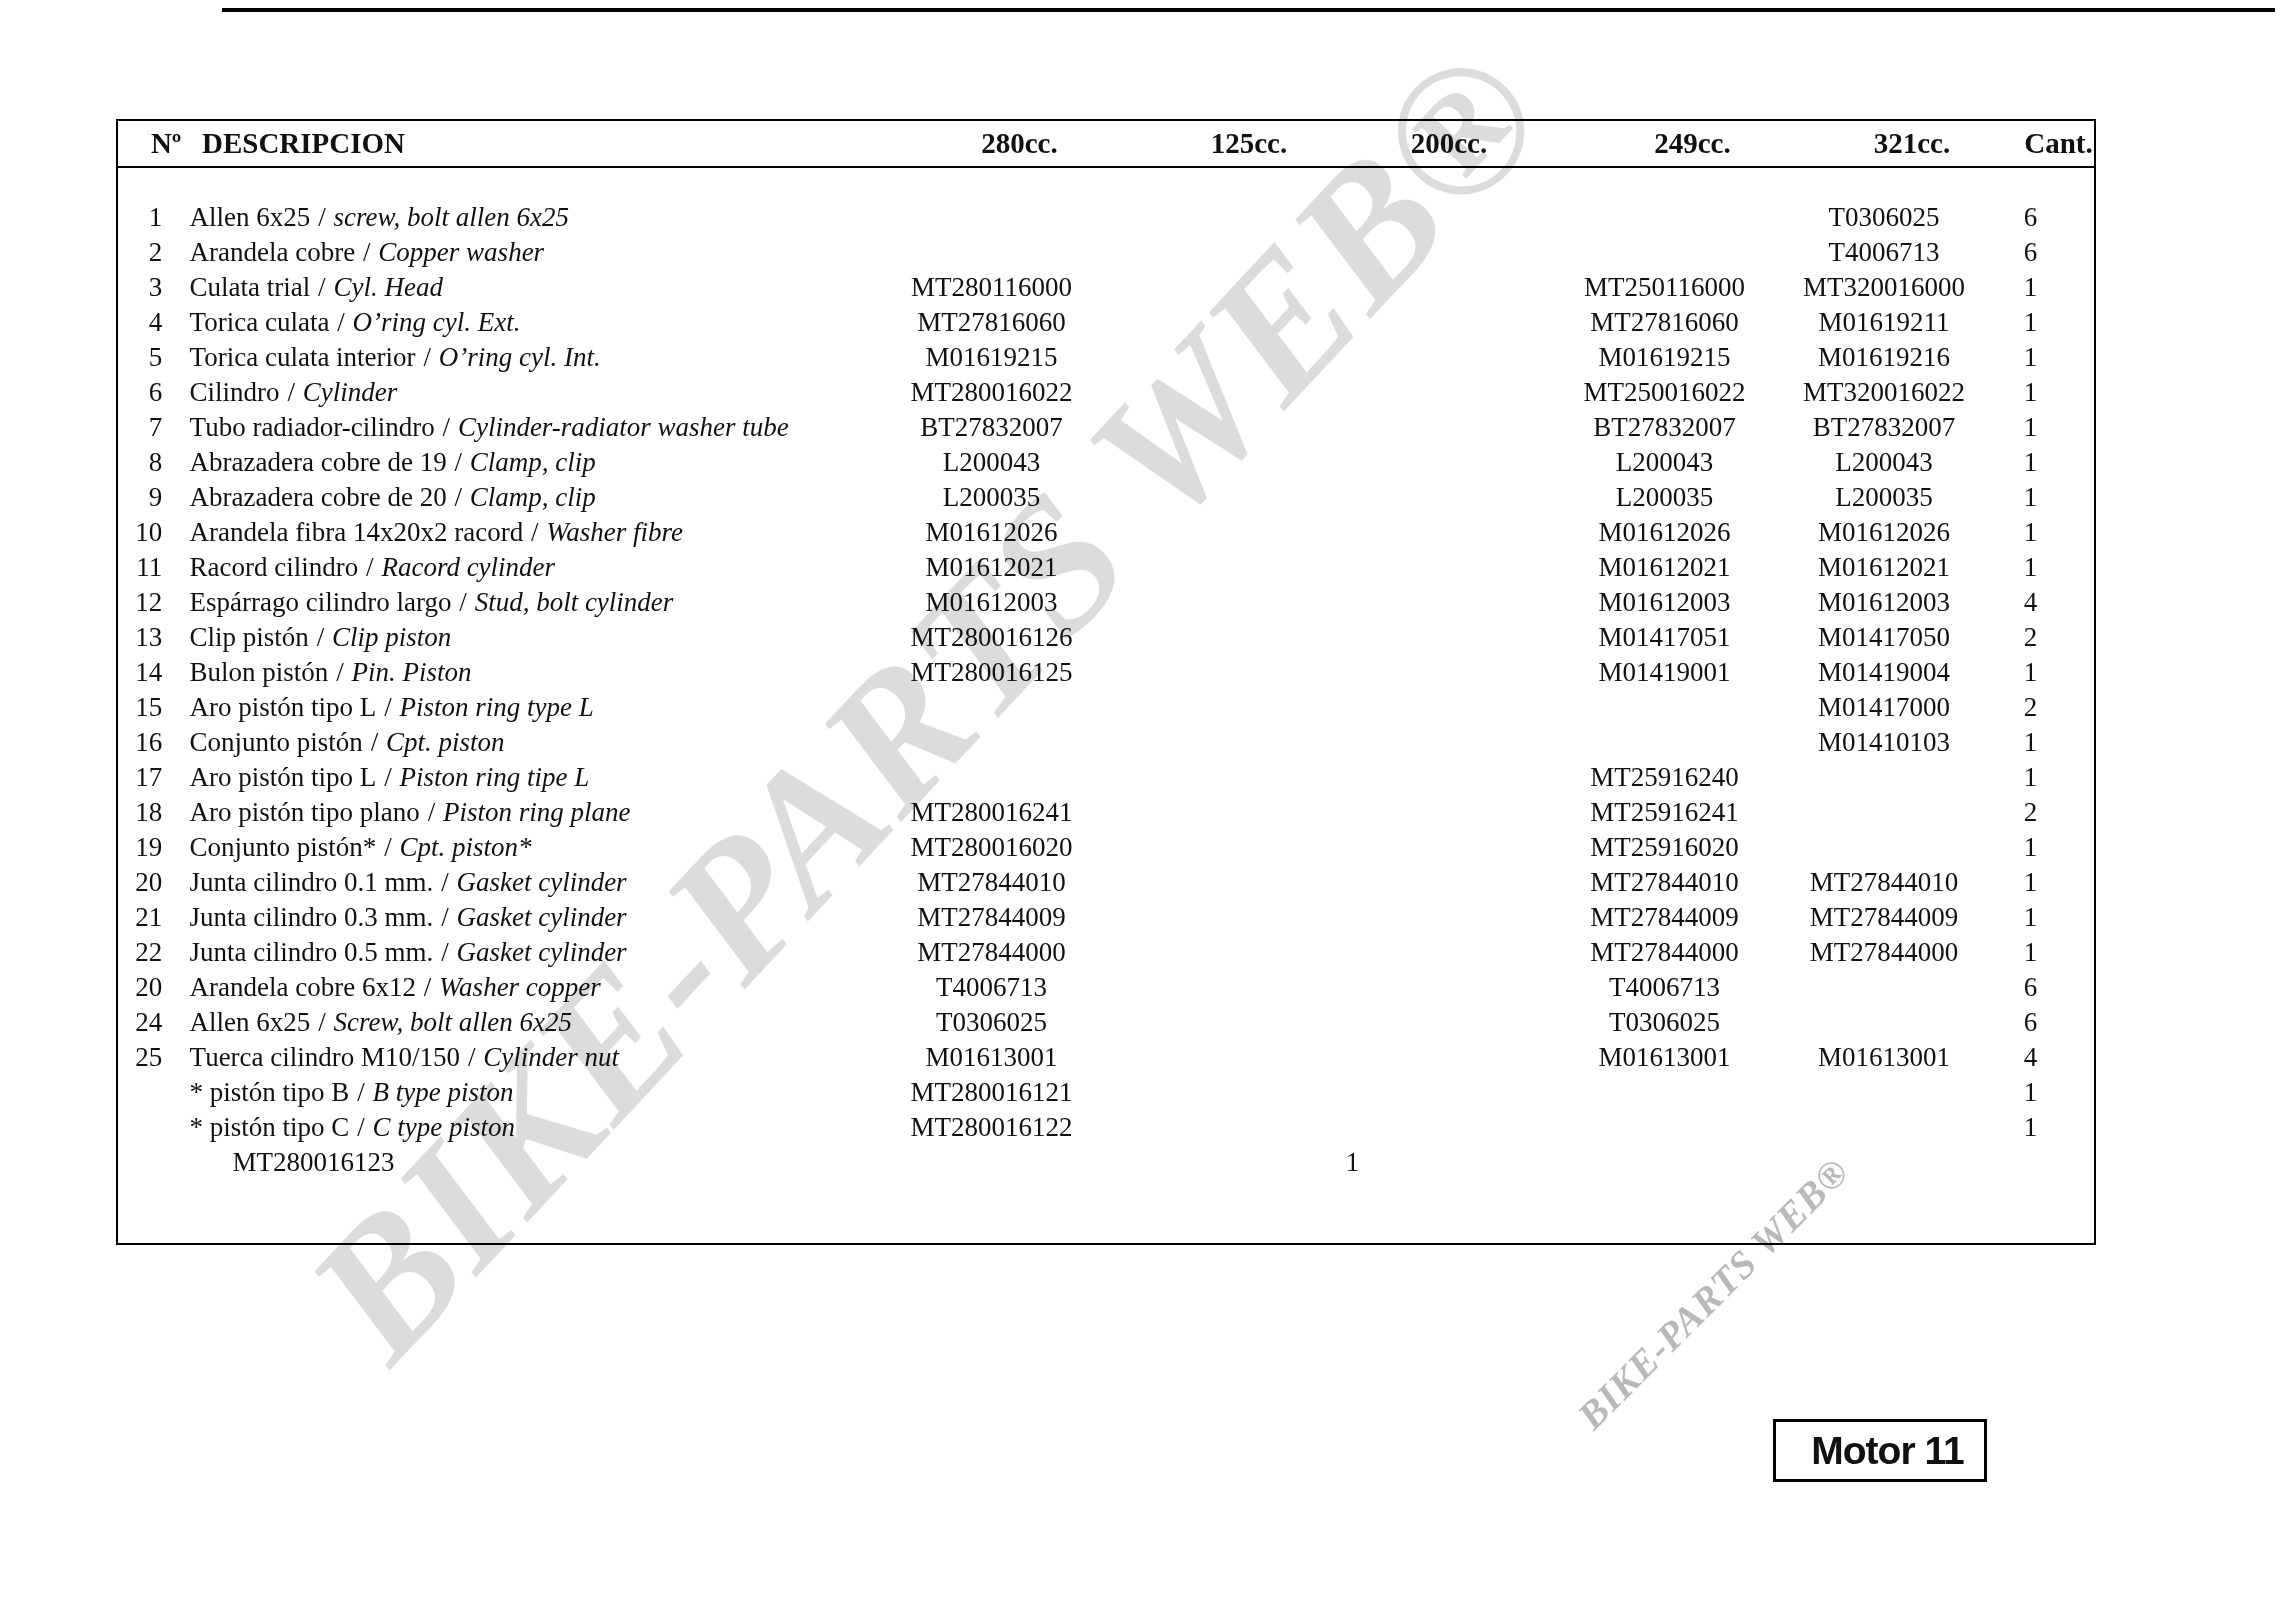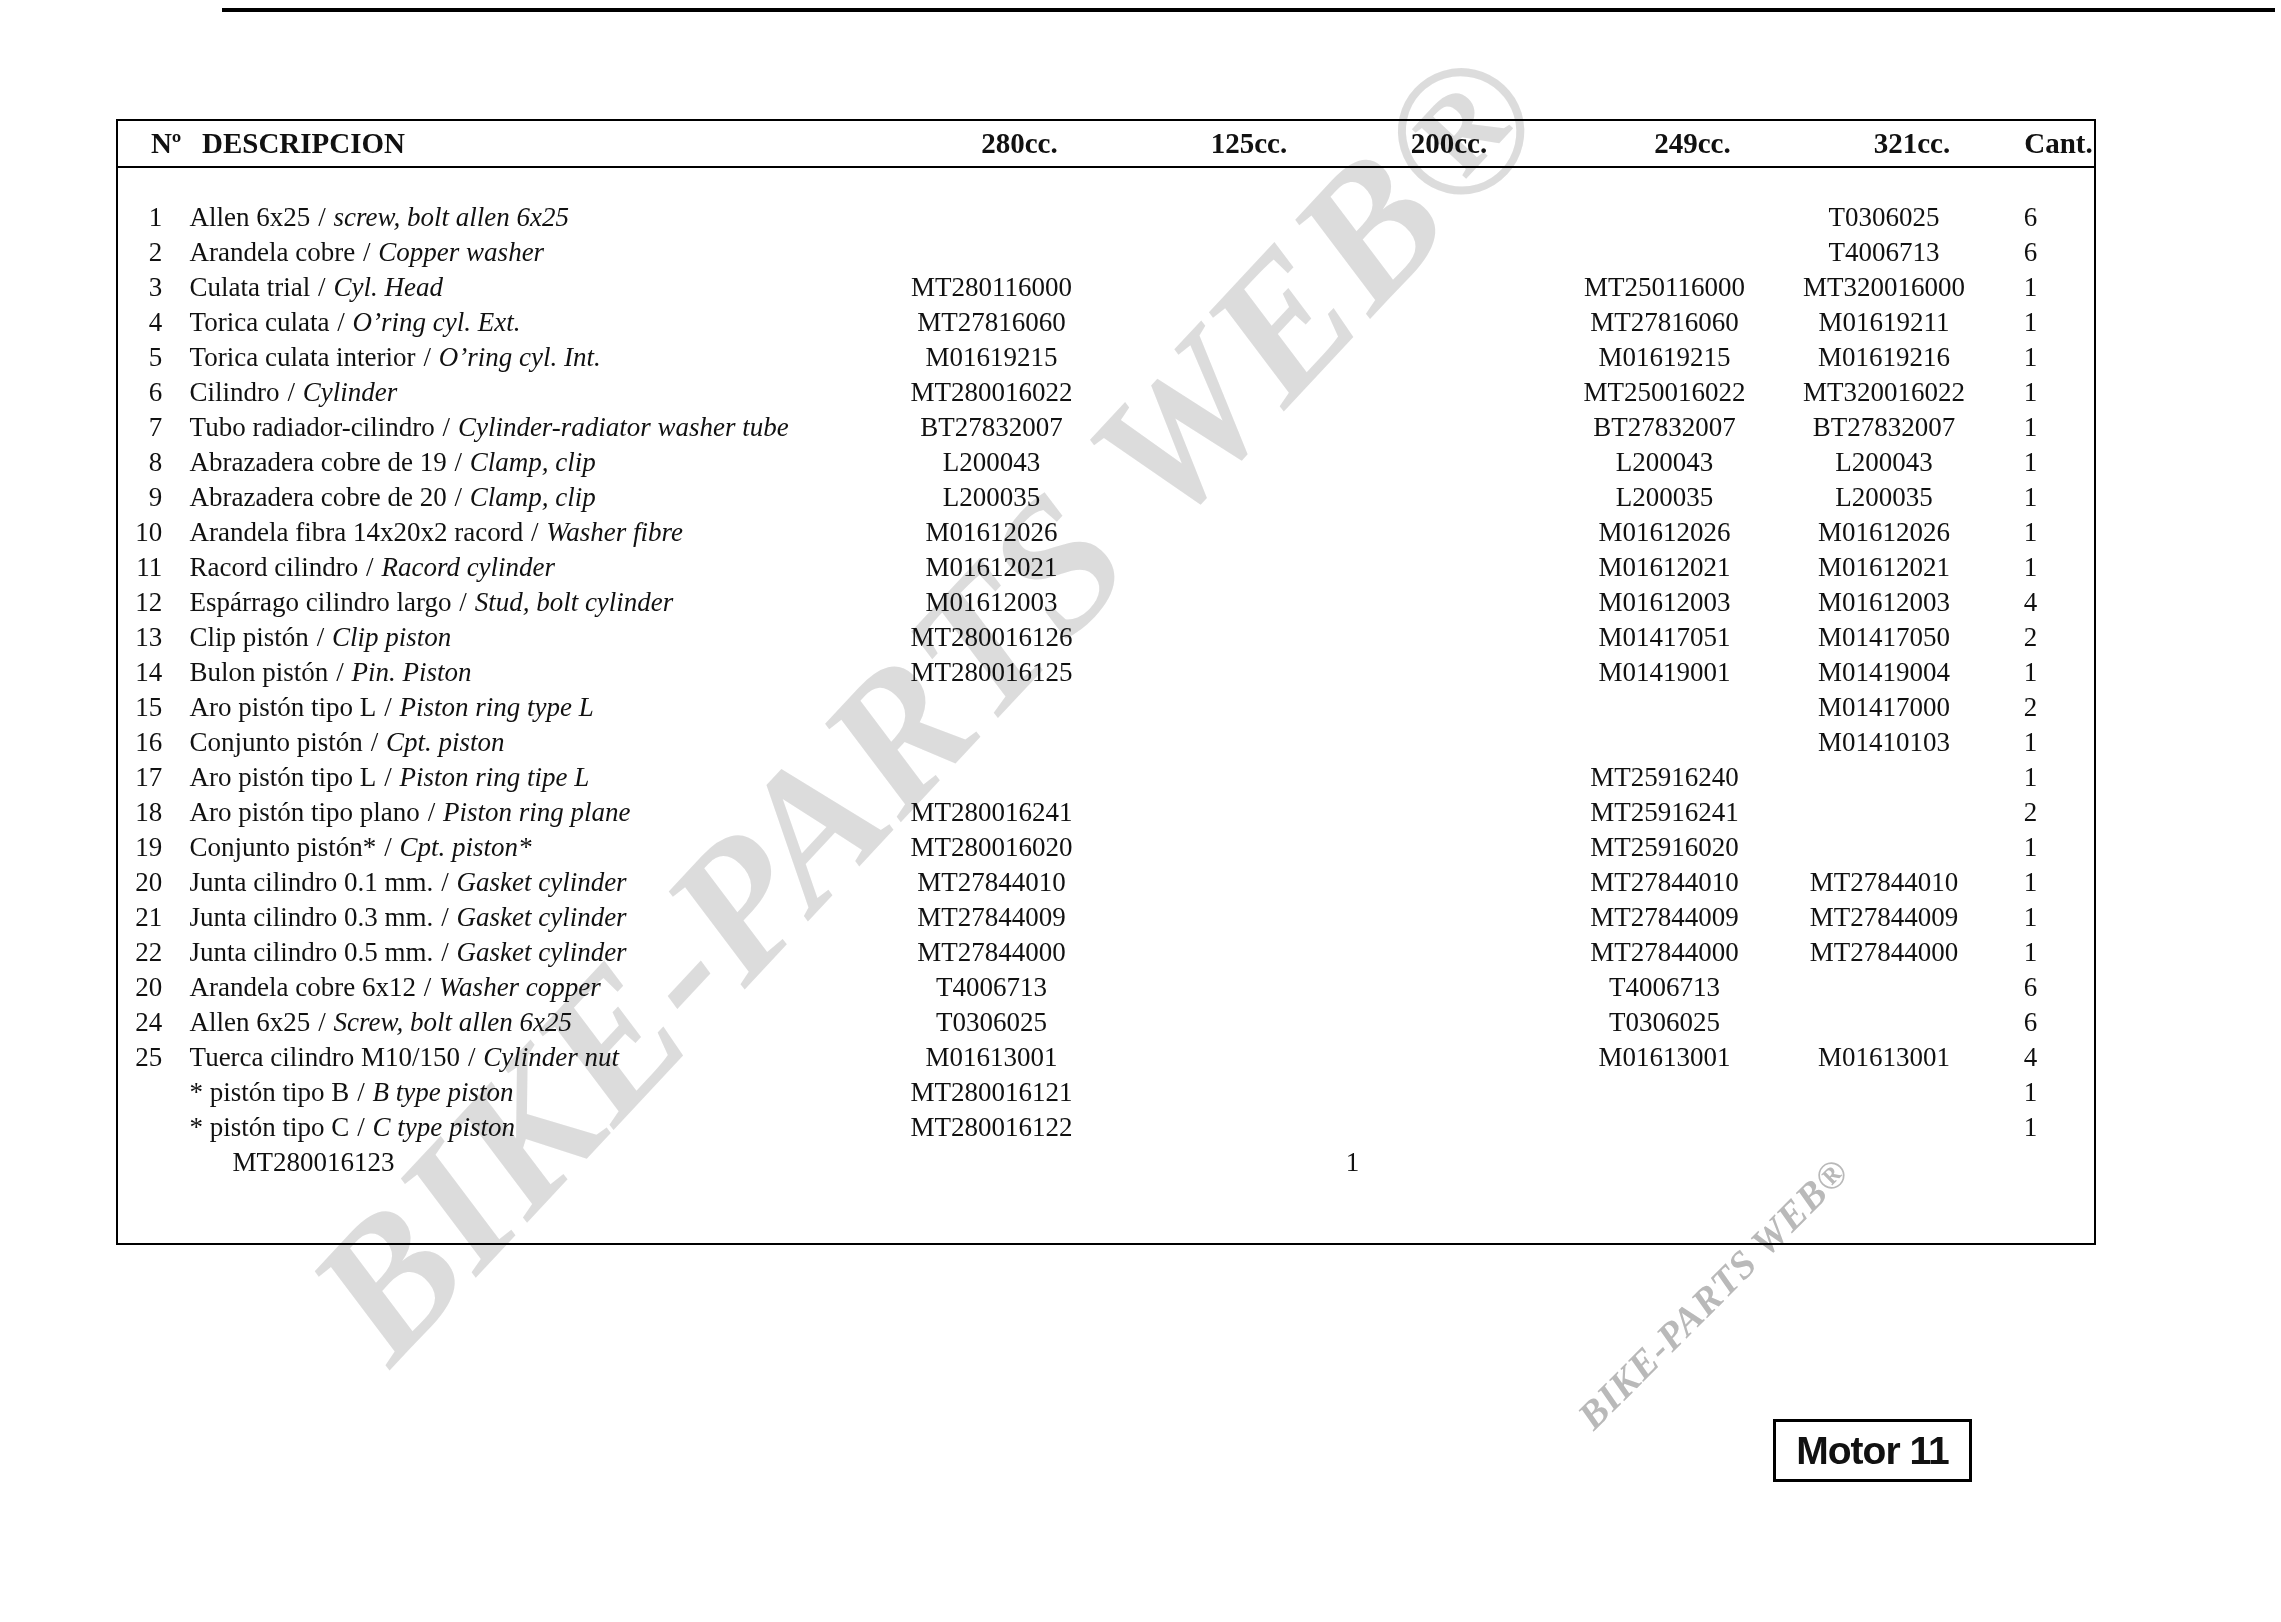--- a/index.html
+++ b/index.html
@@ -63,20 +63,21 @@
   .trow .col-desc .sep{margin:0 7.8px;}
   .trow .col-desc .en{font-style:italic;}
   
   .motor-badge{
     position:absolute;left:1773px;top:1419px;width:193px;height:57px;
     border:3.9px solid #000;background:#fff;
     display:flex;align-items:center;justify-content:center;
     font-family:"Liberation Sans", sans-serif;
     font-weight:bold;font-size:39px;letter-spacing:-1px;
     z-index:2;
+    padding-left:15px;
   }
 </style>
 </head>
 <body>
 
 <div class="page">
 
   <div class="scan-line"></div>
 
   <div class="wm-large">BIKE-PARTS WEB®</div>

